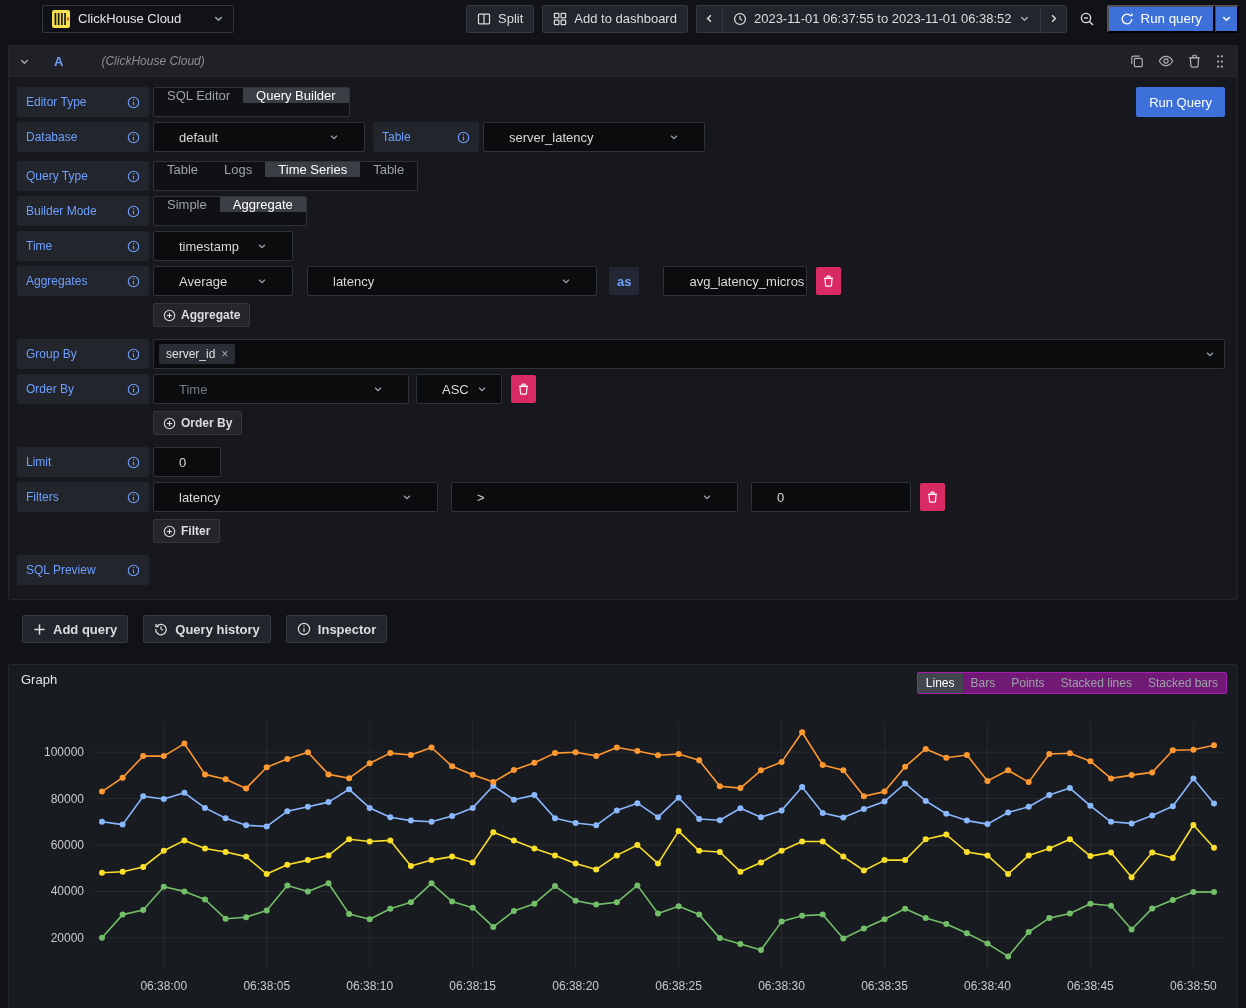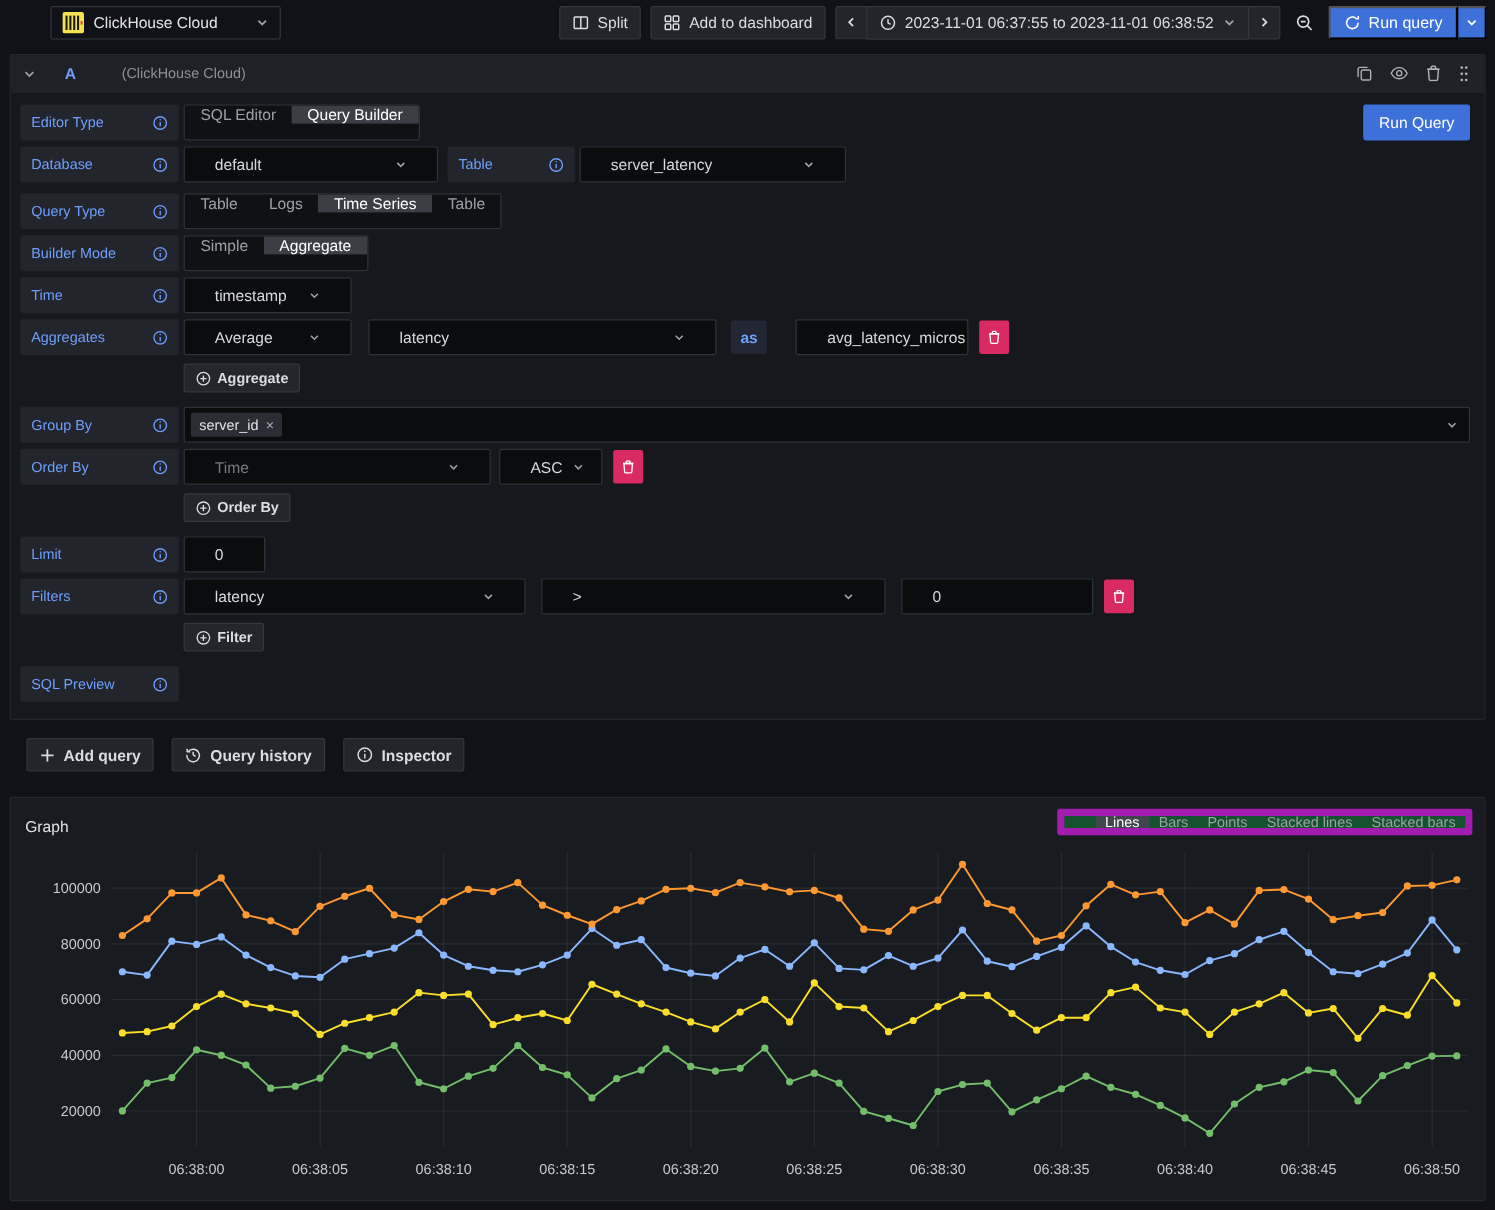--- a/index.html
+++ b/index.html
@@ -25,21 +25,21 @@
   .icon-only { padding:0 7px; }
   .ghost { background:transparent; border:none; padding:0 4px; }
   .run-split { display:flex; }
   .run-split .main { height:28px; display:flex; align-items:center; gap:7px; padding:0 11px; background:#3d71d9; color:#fff; font-weight:500; border-radius:2px 0 0 2px; cursor:pointer; }
   .run-split .caret { height:28px; width:24px; display:flex; align-items:center; justify-content:center; background:#3d71d9; border-left:1px solid rgba(0,0,0,.35); border-radius:0 2px 2px 0; color:#fff; cursor:pointer; }
 
   
   .query-panel { margin:8px; background:#16181d; border:1px solid #24262c; border-radius:2px; }
   .q-header { height:31px; display:flex; align-items:center; gap:10px; padding:0 12px 0 10px; background:#1f2126; border-bottom:1px solid #24262c; }
   .q-ref { color:#6e9fff; font-weight:600; font-size:13px; margin-left:14px; }
-  .q-hint { color:#8d8f95; font-size:12px; margin-left:28px; }
+  .q-hint { font-style:italic; color:#8d8f95; font-size:12px; margin-left:28px; }
   .q-header .sp { flex:1; }
   .q-hicons { display:flex; align-items:center; gap:14px; color:#aeb0b5; }
   .q-body { padding:10px 12px 14px 8px; position:relative; }
 
   .row { display:flex; align-items:center; margin-bottom:5px; }
   .row.top { align-items:flex-start; }
   .flabel { width:132px; flex:none; height:30px; display:flex; align-items:center; justify-content:space-between; padding:0 9px; background:#22252b; border-radius:2px; color:#6e9fff; font-size:12px; font-weight:500; margin-right:4px; }
   .indent { width:136px; flex:none; }
   .sel, .inp { height:30px; display:flex; align-items:center; background:#0b0c0e; border:1px solid #2f3237; border-radius:2px; padding:0 25px; color:#d8d9da; font-size:13px; }
   .sel { justify-content:space-between; gap:8px; cursor:pointer; }
@@ -56,23 +56,23 @@
   .tag .x { color:#aab; cursor:pointer; font-size:12px; }
   .sql-box { flex:1; min-height:54px; background:#0b0c0e; border:1px solid #2f3237; border-radius:2px; padding:9px 11px; font-family:"Liberation Mono", monospace; font-size:12px; line-height:19px; color:#e3e4e6; word-break:break-all; }
   .run-query-btn { position:absolute; top:10px; right:12px; height:30px; padding:0 13px; background:#3d71d9; color:#fff; border:none; border-radius:2px; font-size:13px; font-weight:500; cursor:pointer; }
 
   
   .explore-actions { display:flex; gap:15px; margin:15px 22px 0; }
   .explore-actions .tb-btn { font-weight:600; }
 
   
   .graph-panel { margin:21px 8px 8px; background:#181b1f; border:1px solid #26282e; border-radius:2px; padding:7px 10px 8px; }
-  .g-header { display:flex; align-items:flex-end; justify-content:space-between; height:24px; margin-bottom:4px; }
+  .g-header { display:flex; align-items:flex-start; justify-content:space-between; height:24px; margin-bottom:16px; }
   .g-title { font-size:13px; font-weight:500; color:#e3e4e6; padding-left:2px; }
-  .mini-toggle { display:inline-flex; height:22px; border:6px solid #a21caf; border-radius:2px; background:#14532d; overflow:hidden;padding-left:26px; }
+  .mini-toggle { display:inline-flex; height:22px; border:1px solid #a21caf; border-radius:2px; background:#701a75; overflow:hidden; }
   .mini-toggle .opt { display:flex; align-items:center; padding:0 8px; font-size:12px; color:#9da2a8; cursor:pointer; }
   .mini-toggle .opt.active { background:#41454d; color:#fff; }
 </style>
 </head>
 <body>
 
 <header class="topbar">
   <div class="ds-picker">
     <span class="icon">
       <svg width="18" height="18" viewBox="0 0 18 18">

